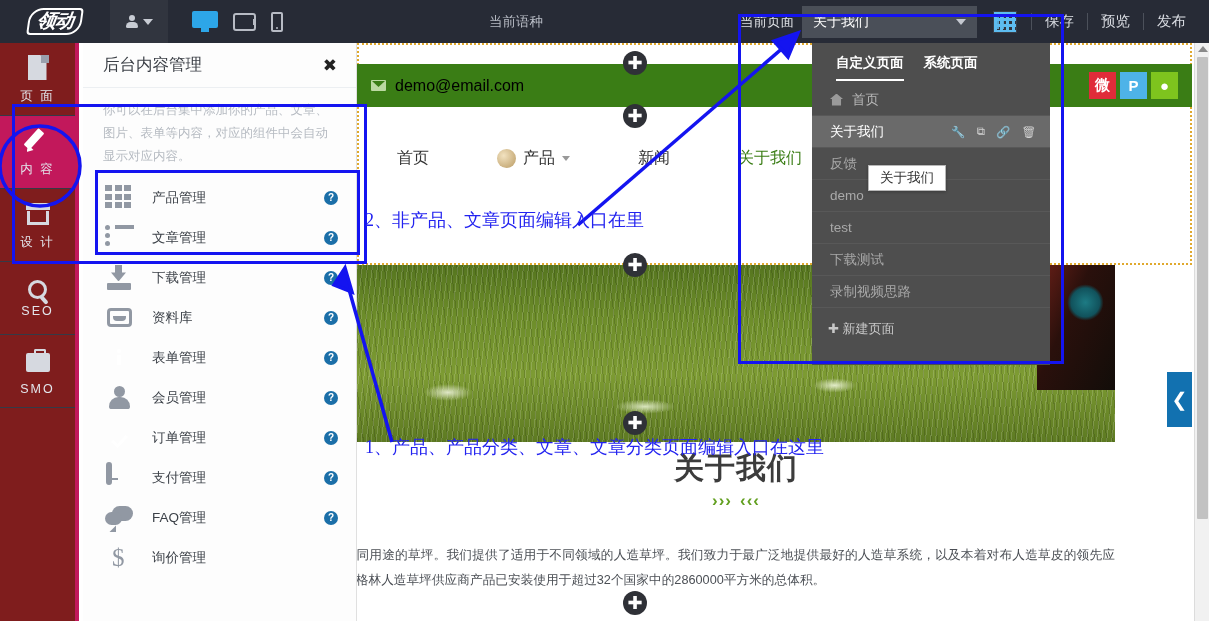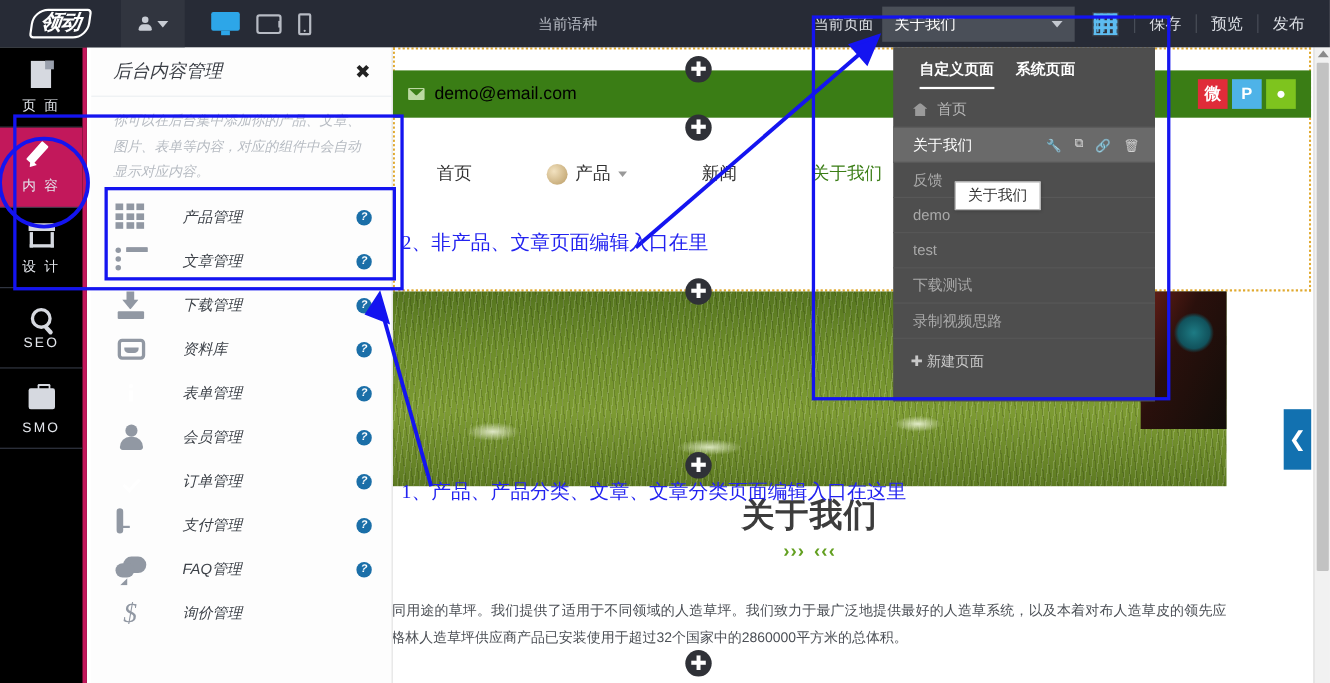--- a/index.html
+++ b/index.html
@@ -115,21 +115,21 @@
   }
   .act-sep { width: 1px; height: 17px; background: #4c515b; margin: 0 2px; }
   .act-btn {
     color: #d9dce2; font-size: 14.5px; padding: 0 11px; height: 43px;
     display: flex; align-items: center;
   }
 
   
   .sidebar {
     position: absolute; left: 0; top: 43px; width: 79px; height: 578px;
-    background: #000000; z-index: 40; border-right: 4px solid #c2185b;
+    background: #7f1d1d; z-index: 40; border-right: 4px solid #c2185b;
   }
   .side-item {
     height: 73px; display: flex; flex-direction: column; align-items: center;
     justify-content: center; gap: 5px; border-bottom: 1px solid #353a47;
     position: relative;
   }
   .side-item.active { background: #c2185b; }
   .side-label { color: #e3e6ec; font-size: 12.5px; letter-spacing: 2px; }
   .side-ico { width: 30px; height: 30px; position: relative; }
 
@@ -182,36 +182,36 @@
     background: #d6d9e0; border-radius: 2px;
   }
   .ico-case::after {
     content: ""; position: absolute; left: 11px; top: 2px; width: 8px; height: 5px;
     border: 2.5px solid #d6d9e0; border-bottom: none; border-radius: 2px 2px 0 0;
   }
 
   
   .panel {
     position: absolute; left: 83px; top: 43px; width: 274px; height: 578px;
-    background: #fdfdfd; z-index: 35; border-right: 1px solid #e0e0e0; font-style: italic;
+    background: #fdfdfd; z-index: 35; border-right: 1px solid #e0e0e0;
   }
   .panel-head {
     height: 45px; display: flex; align-items: center; justify-content: space-between;
     padding: 0 19px 0 20px; border-bottom: 1px solid #eceff2;
   }
   .panel-title { font-size: 16.5px; color: #3b3f46; }
   .panel-close { font-size: 17px; color: #222; line-height: 1; cursor: pointer; }
   .panel-desc {
     padding: 11px 20px 10px 20px; font-size: 12.5px; color: #b6bbc2;
     line-height: 1.85;
   }
   .panel-list { padding: 0; }
   .panel-row {
     height: 40px; display: flex; align-items: center; padding: 0 18px 0 22px;
-    gap: 31px;
+    gap: 17px;
   }
   .row-ico { width: 30px; height: 26px; position: relative; flex: 0 0 30px; }
   .row-label { font-size: 13.5px; color: #3c4148; flex: 1; }
   .help-ico {
     width: 14px; height: 14px; border-radius: 50%; background: #1b6fa8;
     color: #fff; font-size: 10px; font-weight: bold; display: flex;
     align-items: center; justify-content: center; line-height: 1;
   }
 
   .i-grid { display: grid; grid-template-columns: repeat(3, 7px);

